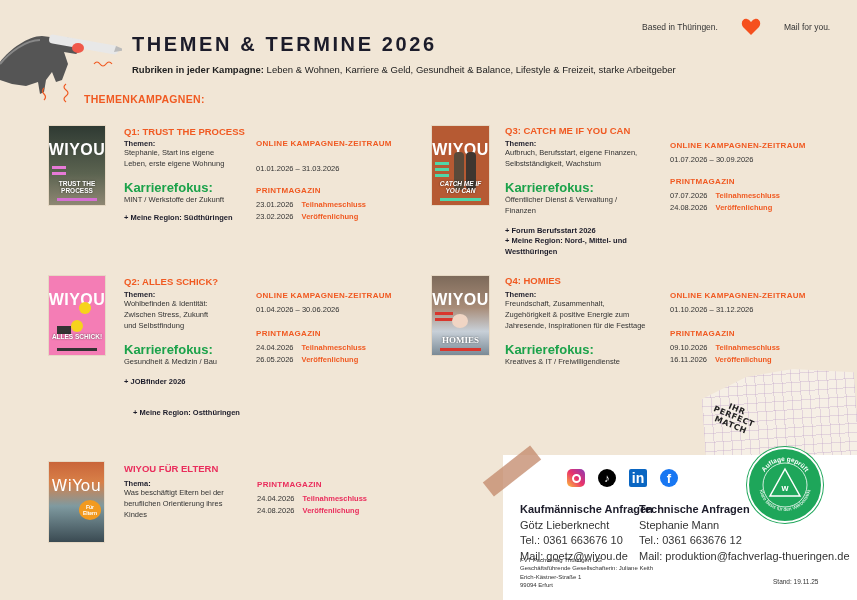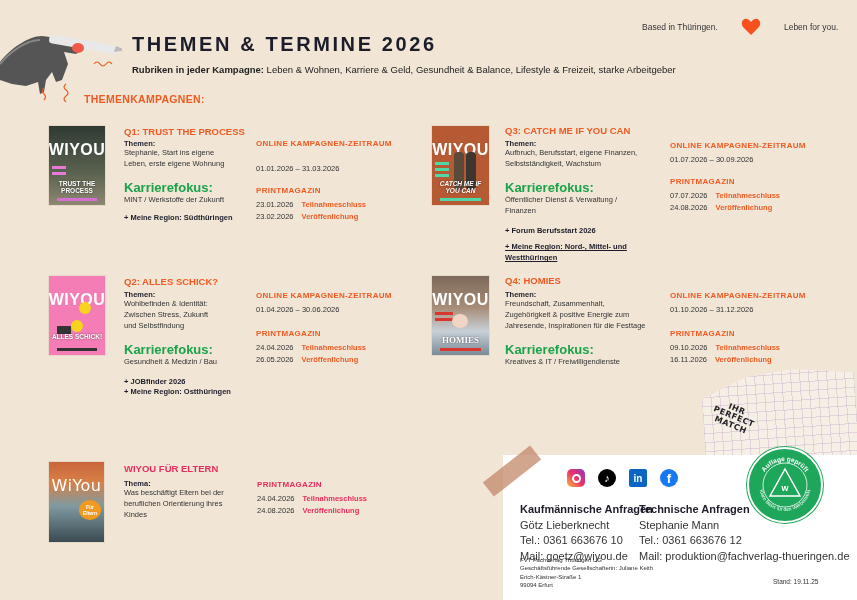--- a/index.html
+++ b/index.html
@@ -79,21 +79,21 @@
   .tape {
     left: 482px; top: 462px; width: 60px; height: 18px;
     background: rgba(193,135,104,.75);
     transform: rotate(-38deg);
   }
   .socials { left: 567px; top: 469px; display: flex; gap: 13px; align-items: center; }
   .soc { width: 18px; height: 18px; display: flex; align-items: center; justify-content: center; border-radius: 50%; }
   .ig { border-radius: 5px; background: linear-gradient(45deg,#fdbd3b,#e9326b,#8b3ab6); }
   .ig::after { content: ""; width: 9px; height: 9px; border: 2px solid #fff; border-radius: 50%; box-sizing: border-box; }
   .tt { background: #000; color: #fff; font-size: 11px; font-weight: bold; }
-  .li { background: #0a66c2; border-radius: 2px; color: #fff; font-size: 10px; font-weight: bold; }
+  .li { background: #0a66c2; border-radius: 2px; color: #fff; font-size: 14px; font-weight: bold; }
   .fb { background: #1877f2; color: #fff; font-size: 13px; font-weight: bold; }
 
   .contact-col { top: 502px; font-size: 11px; color: #333; line-height: 1.42; }
   .contact-col .hd { font-weight: bold; color: #1c1c2a; }
   .company { left: 520px; top: 556px; font-size: 6px; color: #333; line-height: 1.4; }
   .stand { left: 773px; top: 578px; font-size: 6.5px; color: #333; }
 
   .ivw {
     left: 747px; top: 447px; width: 76px; height: 76px; border-radius: 50%;
     background: #1ea65a; border: 2px solid #fff; box-shadow: 0 0 0 1px #1ea65a;
@@ -116,21 +116,21 @@
 <div class="abs title">THEMEN &amp; TERMINE 2026</div>
 <div class="abs rubriken">
   <b>Rubriken in jeder Kampagne:</b><span> Leben &amp; Wohnen, Karriere &amp; Geld, Gesundheit &amp; Balance, Lifestyle &amp; Freizeit, starke Arbeitgeber</span>
 </div>
 
 <div class="abs tagline">
   <span>Based in Thüringen.</span>
   <svg class="heart" viewBox="0 0 20 18">
       <path d="M10 17 L2 9 C-1 5, 2 0, 6 1 C8 1.5, 9 3, 10 4 C11 3, 12 1.5, 14 1 C18 0, 21 5, 18 9 Z" fill="#f5501e"></path>
     </svg>
-  <span>Leben for you.</span>
+  <span>Mail for you.</span>
 </div>
 
 <div class="abs section-label">THEMENKAMPAGNEN:</div>
 
 <div>
   <div class="cover" style="left:48px; top:125px; background:linear-gradient(#2f3a33 0%, #5b6350 60%, #8e8773 100%);">
     <div class="brand">WIYOU</div>
     <div class="tag" style="top:40px; background:#e77ad8;"></div>
     <div class="tag" style="top:46px; background:#e77ad8;"></div>
     <div class="sub">TRUST THE PROCESS</div>
@@ -173,21 +173,21 @@
   </div>
   <div class="abs q-title" style="left:124px; top:276px;">Q2: ALLES SCHICK?</div>
   <div class="abs" style="left:124px; top:290px; width:125px;">
     <div class="lbl">Themen:</div>
     <div class="txt">Wohlbefinden &amp; Identität:</div>
     <div class="txt">Zwischen Stress, Zukunft</div>
     <div class="txt">und Selbstfindung</div>
     <div class="karriere" style="margin-top:10px;">Karrierefokus:</div>
     <div class="txt">Gesundheit &amp; Medizin / Bau</div>
     <div class="extra" style="margin-top:9px;">+ JOBfinder 2026</div>
-    <div class="extra" style="margin-top:0; white-space:nowrap;">+ Meine Region: Ostthüringen</div>
+    <div class="extra" style="margin-top:21px; white-space:nowrap;text-align:center;">+ Meine Region: Ostthüringen</div>
   </div>
   <div class="abs" style="left:256px; top:291px;">
     <div class="col-h">ONLINE KAMPAGNEN-ZEITRAUM</div>
     <div class="date-range" style="margin-top:5px;">01.04.2026 – 30.06.2026</div>
     <div class="col-h" style="margin-top:15px;">PRINTMAGAZIN</div>
     <div style="margin-top:4px;">
       <div class="date-row">
           <span>24.04.2026</span>
           <span class="ev">Teilnahmeschluss</span>
         </div>
@@ -212,21 +212,21 @@
   </div>
   <div class="abs q-title" style="left:505px; top:125px;">Q3: CATCH ME  IF YOU CAN</div>
   <div class="abs" style="left:505px; top:139px; width:160px;">
     <div class="lbl">Themen:</div>
     <div class="txt">Aufbruch, Berufsstart, eigene Finanzen,</div>
     <div class="txt">Selbstständigkeit, Wachstum</div>
     <div class="karriere" style="margin-top:10px;">Karrierefokus:</div>
     <div class="txt">Öffentlicher Dienst  &amp; Verwaltung /</div>
     <div class="txt">Finanzen</div>
     <div class="extra" style="margin-top:9px;">+ Forum Berufsstart 2026</div>
-    <div class="extra" style="margin-top:6px; width:140px;text-decoration:underline;">+ Meine Region: Nord-, Mittel- und Westthüringen</div>
+    <div class="extra" style="width:140px;">+ Meine Region: Nord-, Mittel- und Westthüringen</div>
   </div>
   <div class="abs" style="left:670px; top:141px;">
     <div class="col-h">ONLINE KAMPAGNEN-ZEITRAUM</div>
     <div class="date-range" style="margin-top:5px;">01.07.2026 – 30.09.2026</div>
     <div class="col-h" style="margin-top:13px;">PRINTMAGAZIN</div>
     <div style="margin-top:4px;">
       <div class="date-row">
           <span>07.07.2026</span>
           <span class="ev">Teilnahmeschluss</span>
         </div>

